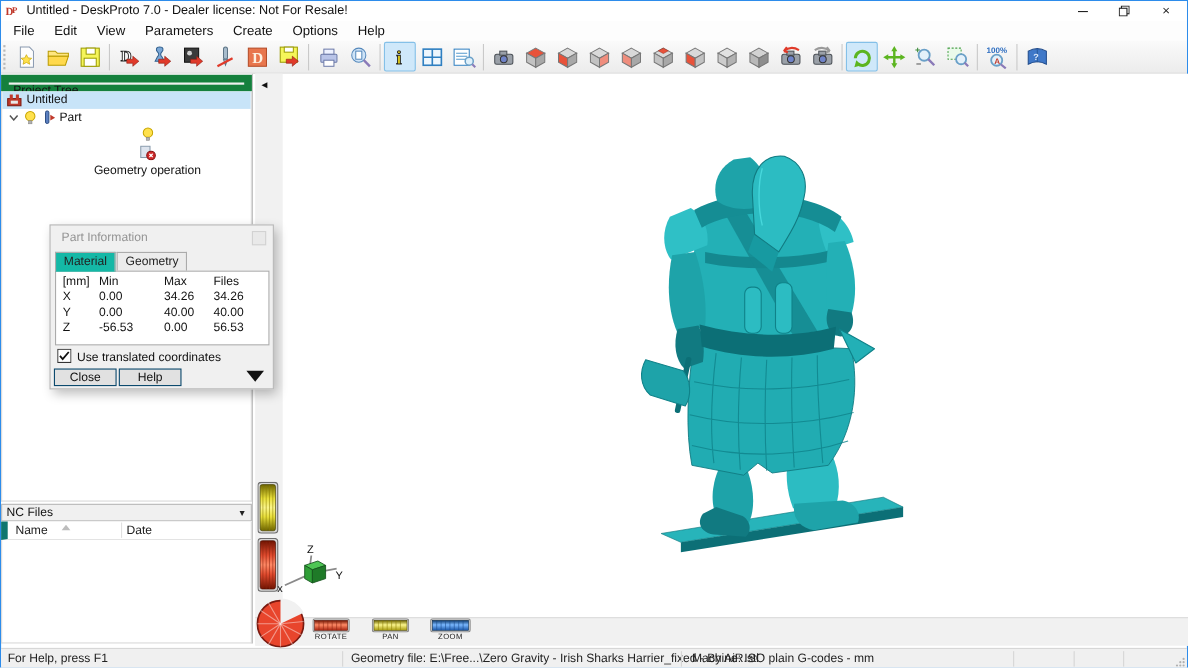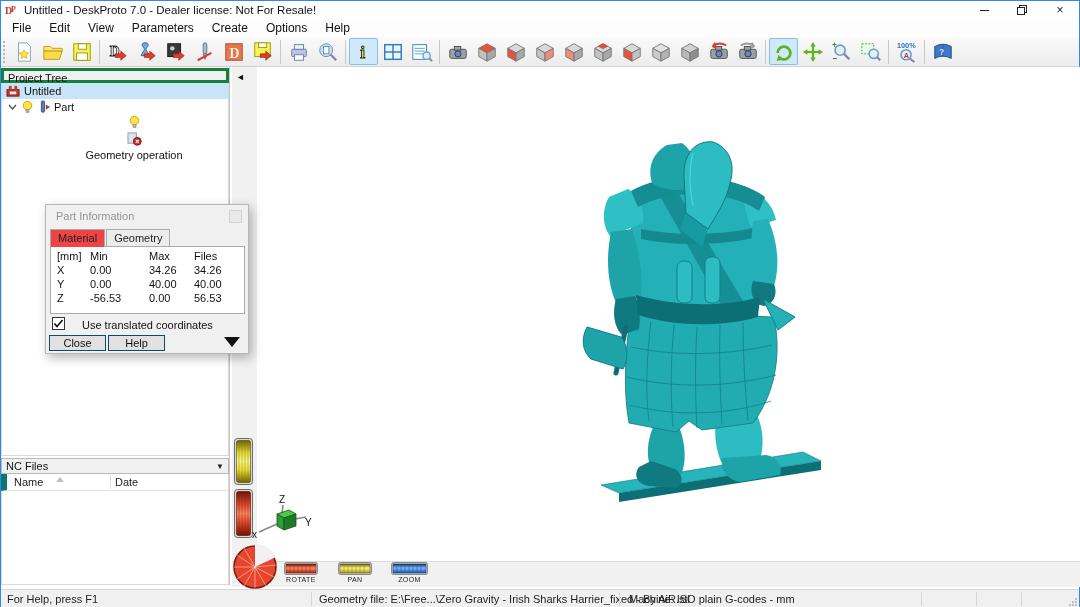--- a/index.html
+++ b/index.html
@@ -25,21 +25,21 @@
     display:flex;align-items:center;padding-left:1px;}
   .tb-grip{width:5px;height:22px;margin:0 1px;border-left:2px dotted #b9b9b9;}
   .tb-sep{width:1px;height:24px;background:#c9c9c9;margin:0 3px;}
   .tb-item{width:29px;height:27px;display:flex;align-items:center;justify-content:center;
     border:1px solid transparent;border-radius:2px;}
   .tb-item.active{background:#cfe8fa;border-color:#84c0e8;}
   
   .leftcol{position:absolute;left:0;top:66px;width:229px;height:518px;background:#fff;
     border-right:1px solid #c3c3c3;font-size:11px;color:#111;}
   .pt-header{position:absolute;left:0;top:1px;width:228px;height:15px;background:#f0f0f0;
-    border:3px solid #15803d;padding:1px 4px;font-size:11px;}
+    border:7px solid #15803d;padding:1px 4px;font-size:11px;}
   .tree{position:absolute;left:0;top:16px;width:228px;height:373px;background:#fff;
     border:1px solid #d9d9d9;border-top:none;overflow:hidden;}
   .tree-row{height:16px;display:flex;align-items:center;gap:3px;padding-left:4px;}
   .tree-row.selected{background:#c8e4f8;}
   .tree-label{white-space:nowrap;}
   .chev{width:12px;display:flex;justify-content:center;color:#444;font-size:9px;}
   .t-ico{display:flex;align-items:center;}
   .nc-header{position:absolute;left:0;top:391px;width:228px;height:16px;background:#f0f0f0;
     border:1px solid #b9b9b9;display:flex;align-items:center;padding:0 4px;}
   .nc-header .ddl{margin-left:auto;font-size:8px;color:#222;}
@@ -66,28 +66,28 @@
   .model{position:absolute;left:349px;top:66px;}
   
   .dialog{position:absolute;left:44px;top:203px;width:204px;height:150px;background:#f0f0f0;
     border:1px solid #b7b7b7;box-shadow:3px 4px 10px rgba(0,0,0,.28);font-size:11px;color:#111;}
   .dlg-title{position:absolute;left:10px;top:5px;color:#949494;}
   .dlg-close{position:absolute;right:6px;top:5px;width:13px;height:13px;background:#e9e9e9;
     border:1px solid #d2d2d2;}
   .tabs{position:absolute;left:4px;top:24px;display:flex;}
   .tab{padding:2px 7px 2px;border:1px solid #ababab;border-bottom:none;background:#ececec;
     color:#222;margin-right:1px;position:relative;}
-  .tab.active{background:#ef4444;z-index:3;height:18px;}
+  .tab.active{background:#14b8a6;z-index:3;height:18px;}
   .tbox{position:absolute;left:4px;top:41px;width:195px;height:68px;background:#fff;
     border:1px solid #ababab;z-index:2;}
   .trow{position:relative;height:14px;}
   .trow.hd{margin-top:3px;}
   .tc{position:absolute;top:0;white-space:nowrap;}
   .tc.c0{left:6px;} .tc.c1{left:39px;} .tc.c2{left:98px;} .tc.c3{left:143px;}
-  .cbrow{position:absolute;left:6px;top:112px;display:flex;align-items:center;gap:17px;}
+  .cbrow{position:absolute;left:6px;top:112px;display:flex;align-items:center;gap:5px;}
   .dlg-btns{position:absolute;left:3px;top:130px;display:flex;gap:2px;}
   .dbtn{width:57px;height:16px;background:#e1e1e1;border:1px solid #0c4a6e;
     display:flex;align-items:center;justify-content:center;font-size:11px;}
   .dlg-expand{position:absolute;right:8px;top:132px;width:0;height:0;
     border-left:8px solid transparent;border-right:8px solid transparent;border-top:10px solid #111;}
   
   .statusbar{position:absolute;left:0;top:588px;width:100%;height:19px;background:#f0f0f0;
     border-top:1px solid #d7d7d7;font-size:11px;color:#222;}
   .sb-text{position:absolute;top:3px;white-space:nowrap;}
   .sb-sep{position:absolute;top:2px;width:1px;height:14px;background:#d5d5d5;}

